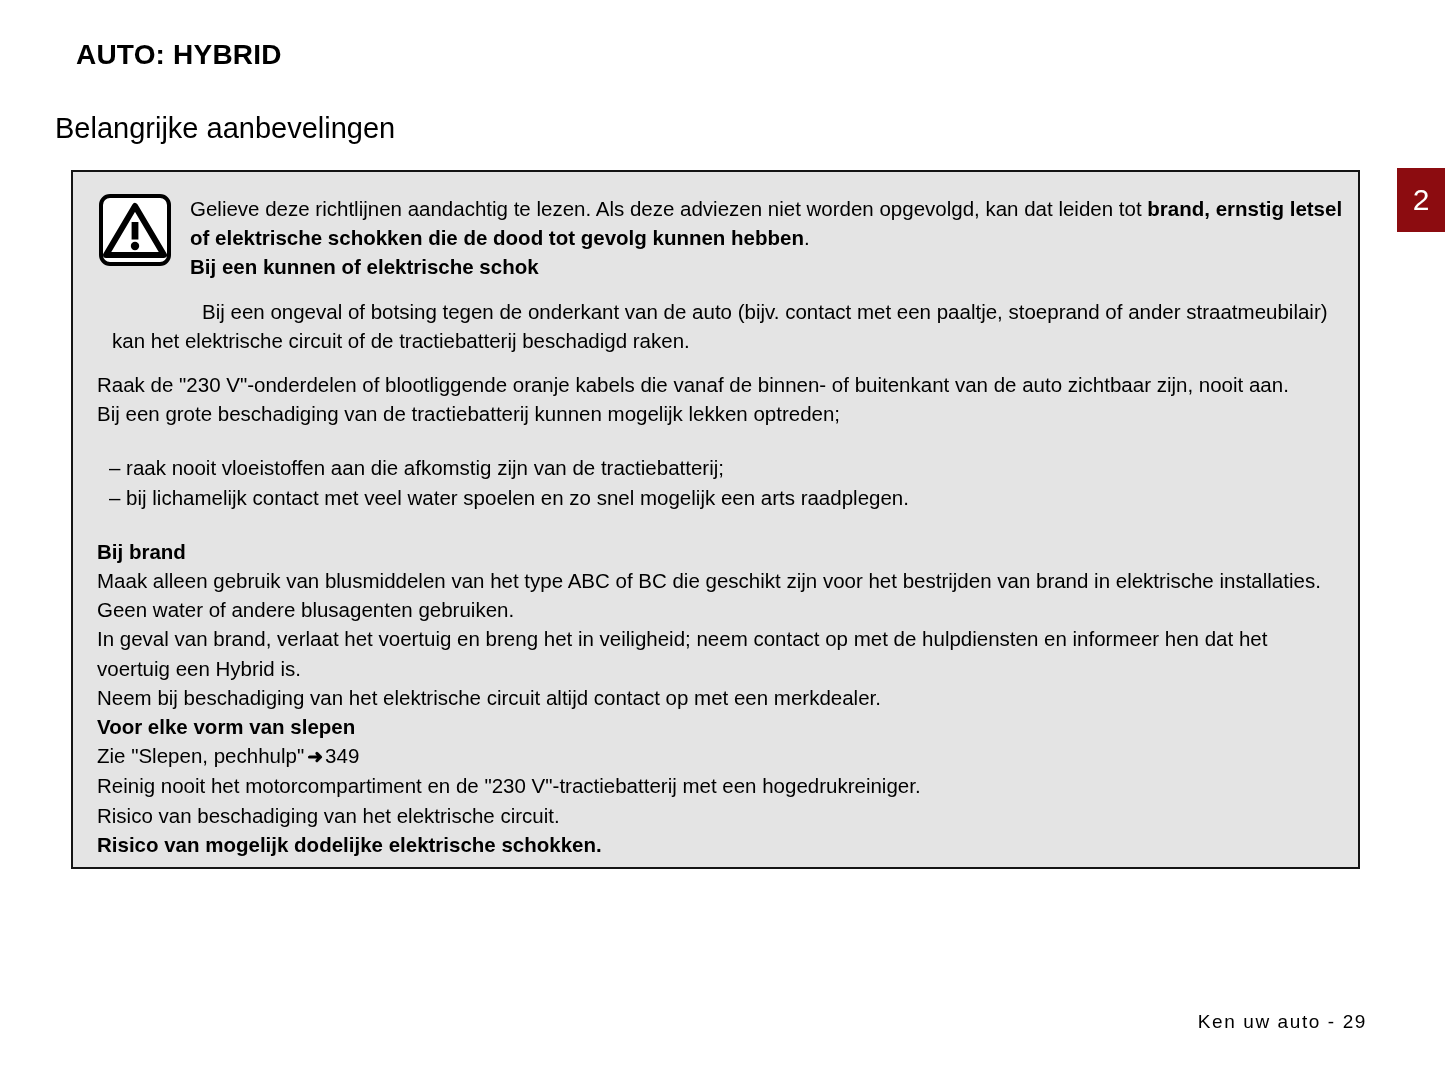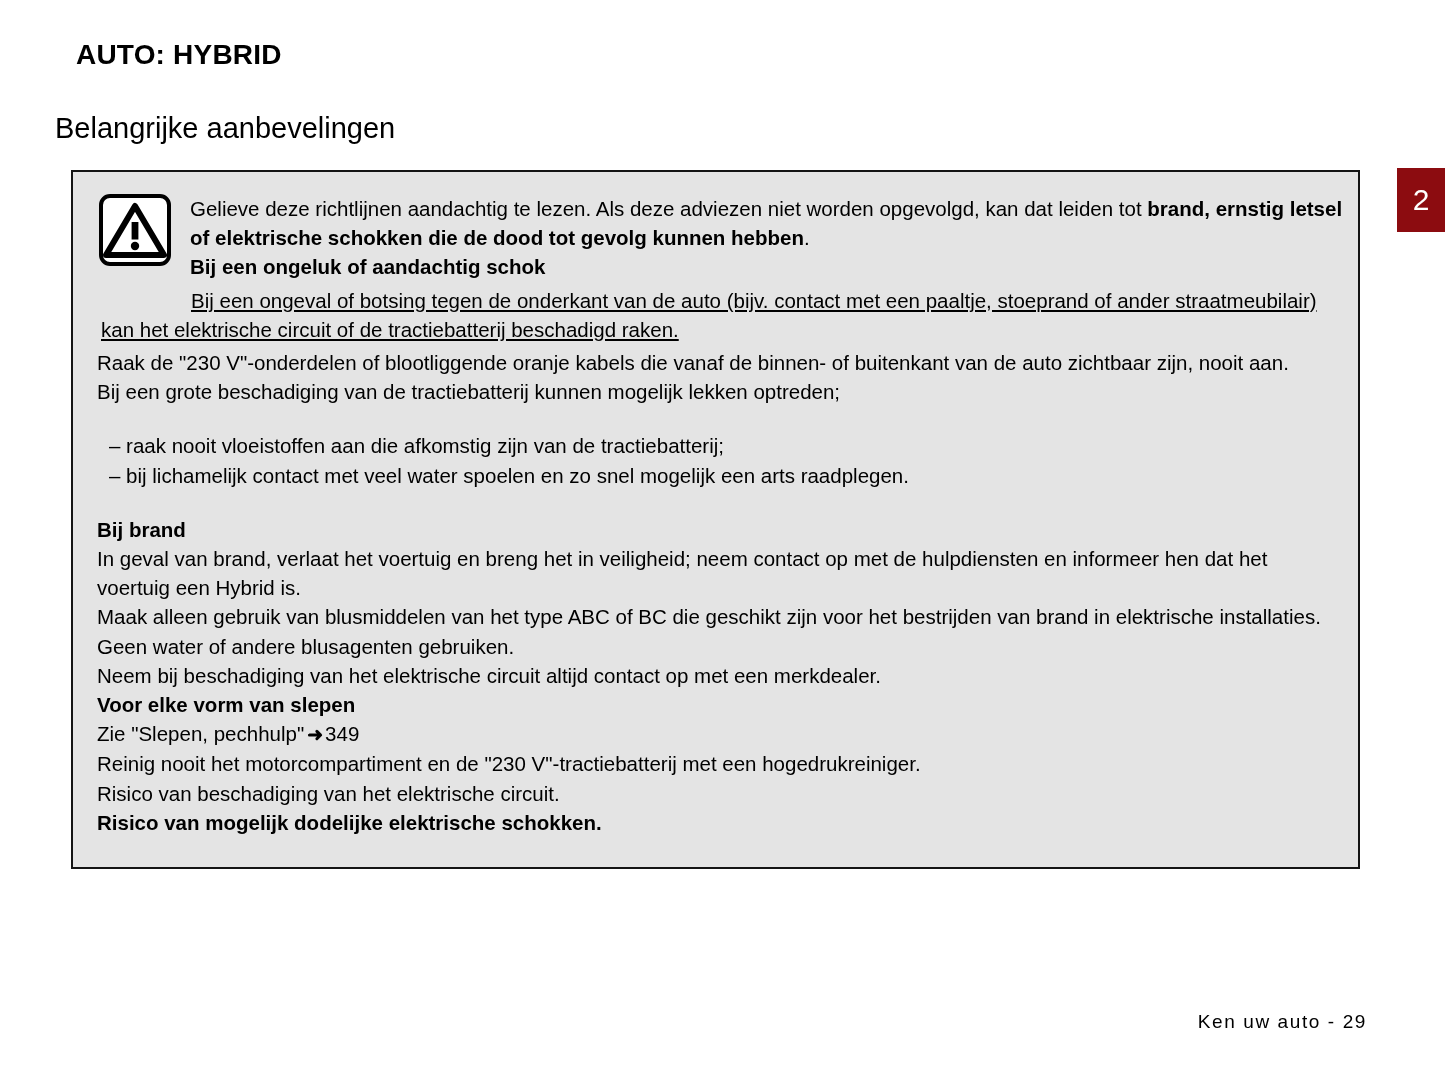--- a/index.html
+++ b/index.html
@@ -109,23 +109,22 @@
     font-weight: bold;
   }
   .sub-head-flush {
     margin: 0;
     font-weight: bold;
   }
   .para {
     margin: 0;
   }
   .para-indent {
-    margin: 4px;
+    margin: 15px;
     text-indent: 90px;
-    text-decoration: underline;
   }
   .list {
     margin: 12px;
     padding: 0;
     list-style: none;
   }
   .list li {
     margin: 0;
     padding-left: 26px;
     text-indent: -26px;
@@ -170,44 +169,44 @@
       <path d="M36 12 L65 61 L7 61 Z" fill="none" stroke="#000000" stroke-width="6" stroke-linejoin="round"></path>
       <rect x="32.6" y="28" width="6.8" height="17.5" fill="#000000"></rect>
       <circle cx="36" cy="52" r="4.2" fill="#000000"></circle>
     </svg>
   </div>
 
   <div class="body-text">
 
     <p class="lead-para"><span>Gelieve deze richtlijnen aandachtig te lezen. Als deze adviezen niet worden opgevolgd, kan dat leiden tot </span><b>brand, ernstig letsel of elektrische schokken die de dood tot gevolg kunnen hebben</b><span>.</span></p>
 
-    <p class="sub-head">Bij een ongeluk of aandachtig schok</p>
+    <p class="sub-head">Bij een kunnen of elektrische schok</p>
 
     <p class="para-indent">Bij een ongeval of botsing tegen de onderkant van de auto (bijv. contact met een paaltje, stoeprand of ander straatmeubilair) kan het elektrische circuit of de tractiebatterij beschadigd raken.</p>
 
 
     <p class="para">Raak de "230 V"-onderdelen of blootliggende oranje kabels die vanaf de binnen- of buitenkant van de auto zichtbaar zijn, nooit aan.</p>
 
     <p class="para">Bij een grote beschadiging van de tractiebatterij kunnen mogelijk lekken optreden;</p>
 
     <div class="gap-sm"></div>
 
     <ul class="list">
       <li>– raak nooit vloeistoffen aan die afkomstig zijn van de tractiebatterij;</li>
       <li>– bij lichamelijk contact met veel water spoelen en zo snel mogelijk een arts raadplegen.</li>
     </ul>
 
     <div class="gap-sm"></div>
 
     <p class="sub-head-flush">Bij brand</p>
 
+    <p class="para">Maak alleen gebruik van blusmiddelen van het type ABC of BC die geschikt zijn voor het bestrijden van brand in elektrische installaties. Geen water of andere blusagenten gebruiken.</p>
+
     <p class="para">In geval van brand, verlaat het voertuig en breng het in veiligheid; neem contact op met de hulpdiensten en informeer hen dat het voertuig een Hybrid is.</p>
 
-    <p class="para">Maak alleen gebruik van blusmiddelen van het type ABC of BC die geschikt zijn voor het bestrijden van brand in elektrische installaties. Geen water of andere blusagenten gebruiken.</p>
-
     <p class="para">Neem bij beschadiging van het elektrische circuit altijd contact op met een merkdealer.</p>
 
     <p class="sub-head-flush">Voor elke vorm van slepen</p>
 
     <p class="para"><span>Zie "Slepen, pechhulp"</span><span class="arrow">➜</span><span>349</span></p>
 
 
     <p class="para">Reinig nooit het motorcompartiment en de "230 V"-tractiebatterij met een hogedrukreiniger.</p>
 
     <p class="para">Risico van beschadiging van het elektrische circuit.</p>

